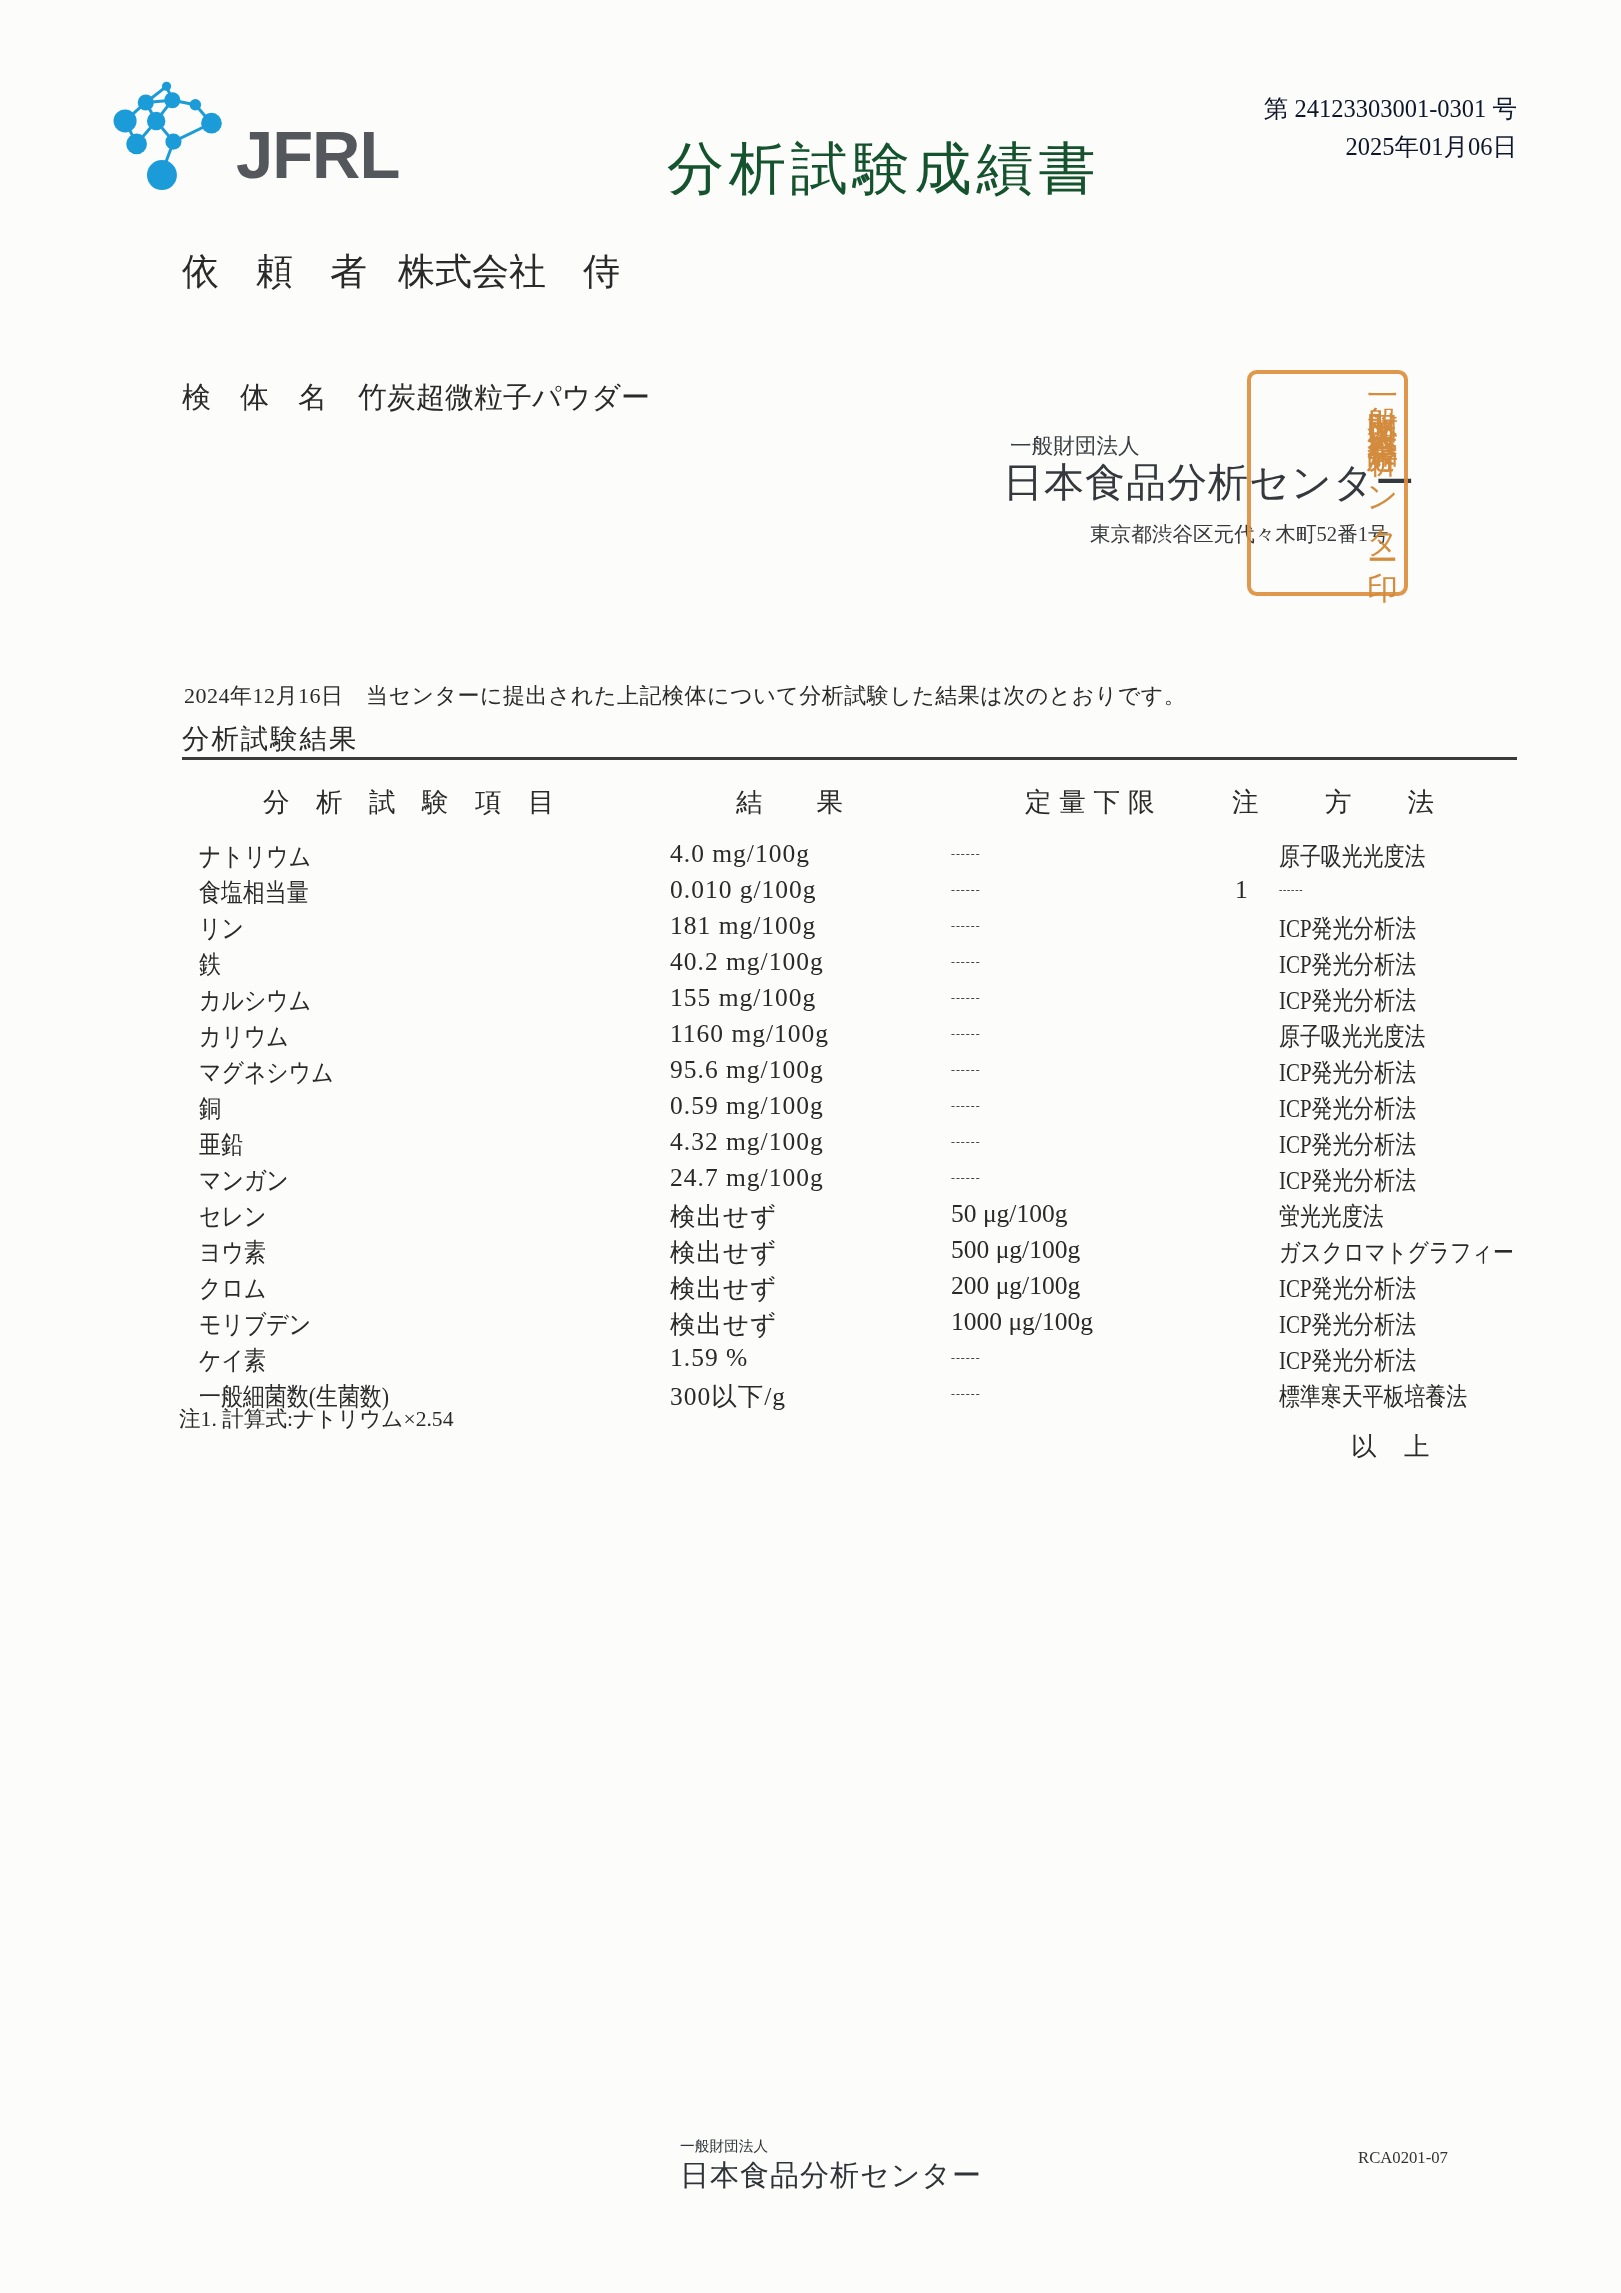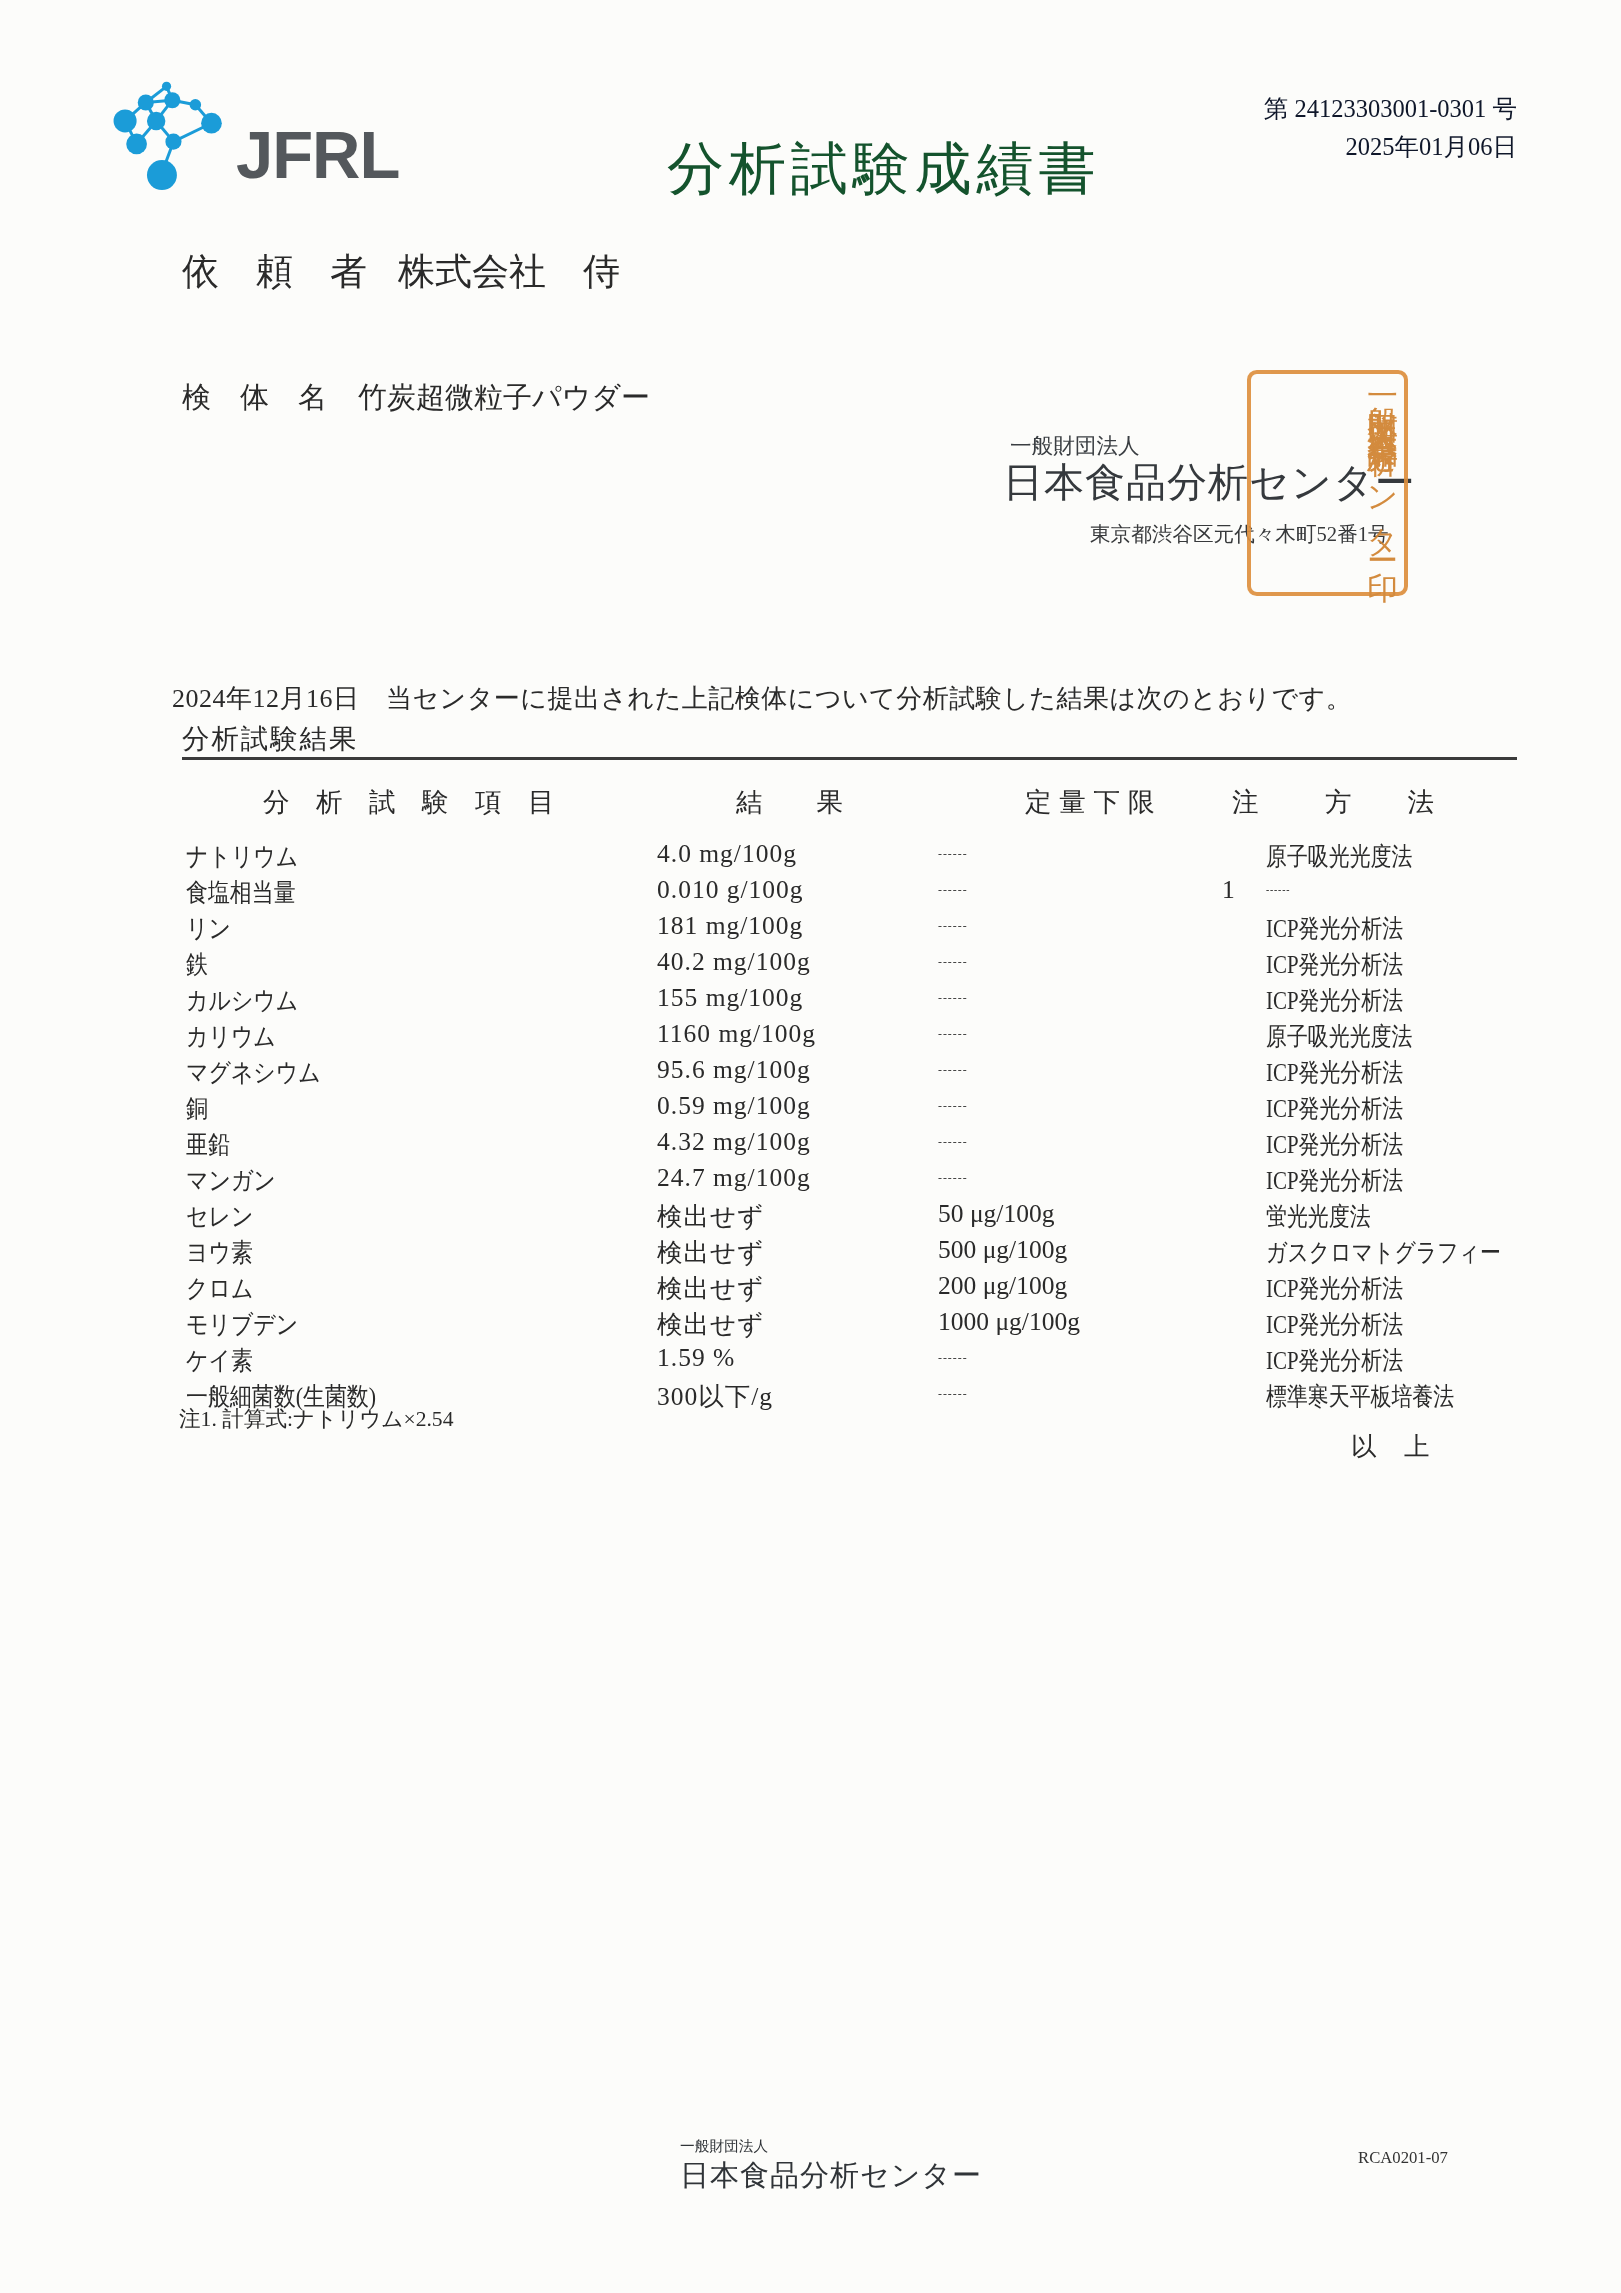--- a/index.html
+++ b/index.html
@@ -25,33 +25,33 @@
   .org-name{left:1003px;top:455px;font-size:40px;color:#35393d;letter-spacing:1px;
             font-family:"Liberation Sans","DejaVu Sans",sans-serif;}
   .org-addr{left:1050px;top:520px;font-size:20.6px;color:#37393b;margin-left:40px;}
 
   .seal{left:1247px;top:370px;width:147px;height:208px;border:4.9px solid #dd8f3e;
         border-radius:9.8px;padding:4.9px 2.9px;opacity:.92;}
   .seal-inner{writing-mode:vertical-rl;text-orientation:upright;height:100%;width:100%;
               font-size:31px;line-height:36px;color:#d0822f;letter-spacing:3.9px;}
   .seal-col{display:inline-block;margin:0 1px;}
 
-  .intro{left:172px;top:681px;font-size:26px;letter-spacing:0.5px;text-align:right;}
+  .intro{left:184px;top:681px;font-size:22px;letter-spacing:0.5px;text-align:right;}
   .section-heading{left:182px;top:721px;font-size:27.4px;letter-spacing:2px;}
   .rule{left:182px;top:757px;width:1335px;height:2.9px;background:#3b3b3b;}
 
   .thead span{position:absolute;font-size:26.5px;top:0;}
   .thead{left:0;top:784px;width:1621px;height:39px;}
   .th-item{left:263px;letter-spacing:26.5px;}
   .th-result{left:736px;letter-spacing:54px;}
   .th-limit{left:1025px;letter-spacing:7.8px;}
   .th-note{left:1232px;}
   .th-method{left:1325px;letter-spacing:56px;}
 
-  .rows{left:4px;top:839px;width:1371px;}
+  .rows{left:17px;top:839px;width:1371px;}
   .row{position:relative;height:36px;font-size:25.5px;}
   .row span{position:absolute;top:0;white-space:nowrap;}
   .c-item{left:182px;transform:scaleX(.86);transform-origin:0 50%;}
   .c-result{left:653px;letter-spacing:1px;}
   .c-limit{left:934px;}
   .c-note{left:1218px;}
   .c-method{left:1262px;transform:scaleX(.82);transform-origin:0 50%;}
   .dashes{font-size:11.8px;letter-spacing:1px;top:6.9px !important;color:#3d3d3d;}
 
   .footnote{left:179px;top:1404px;font-size:21.6px;}

